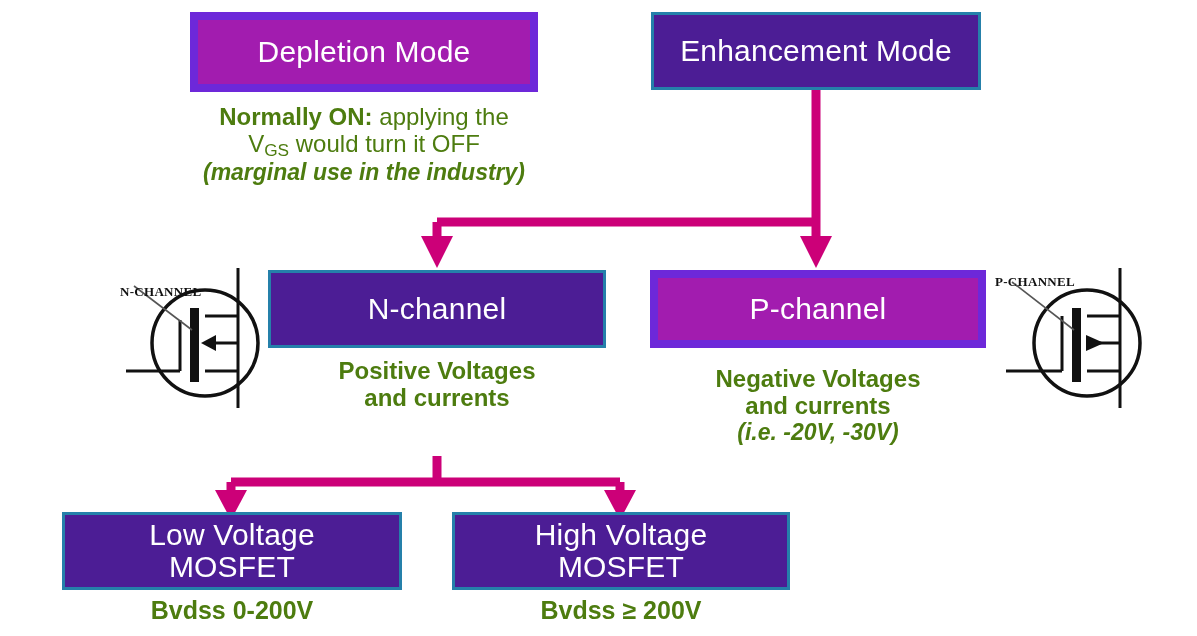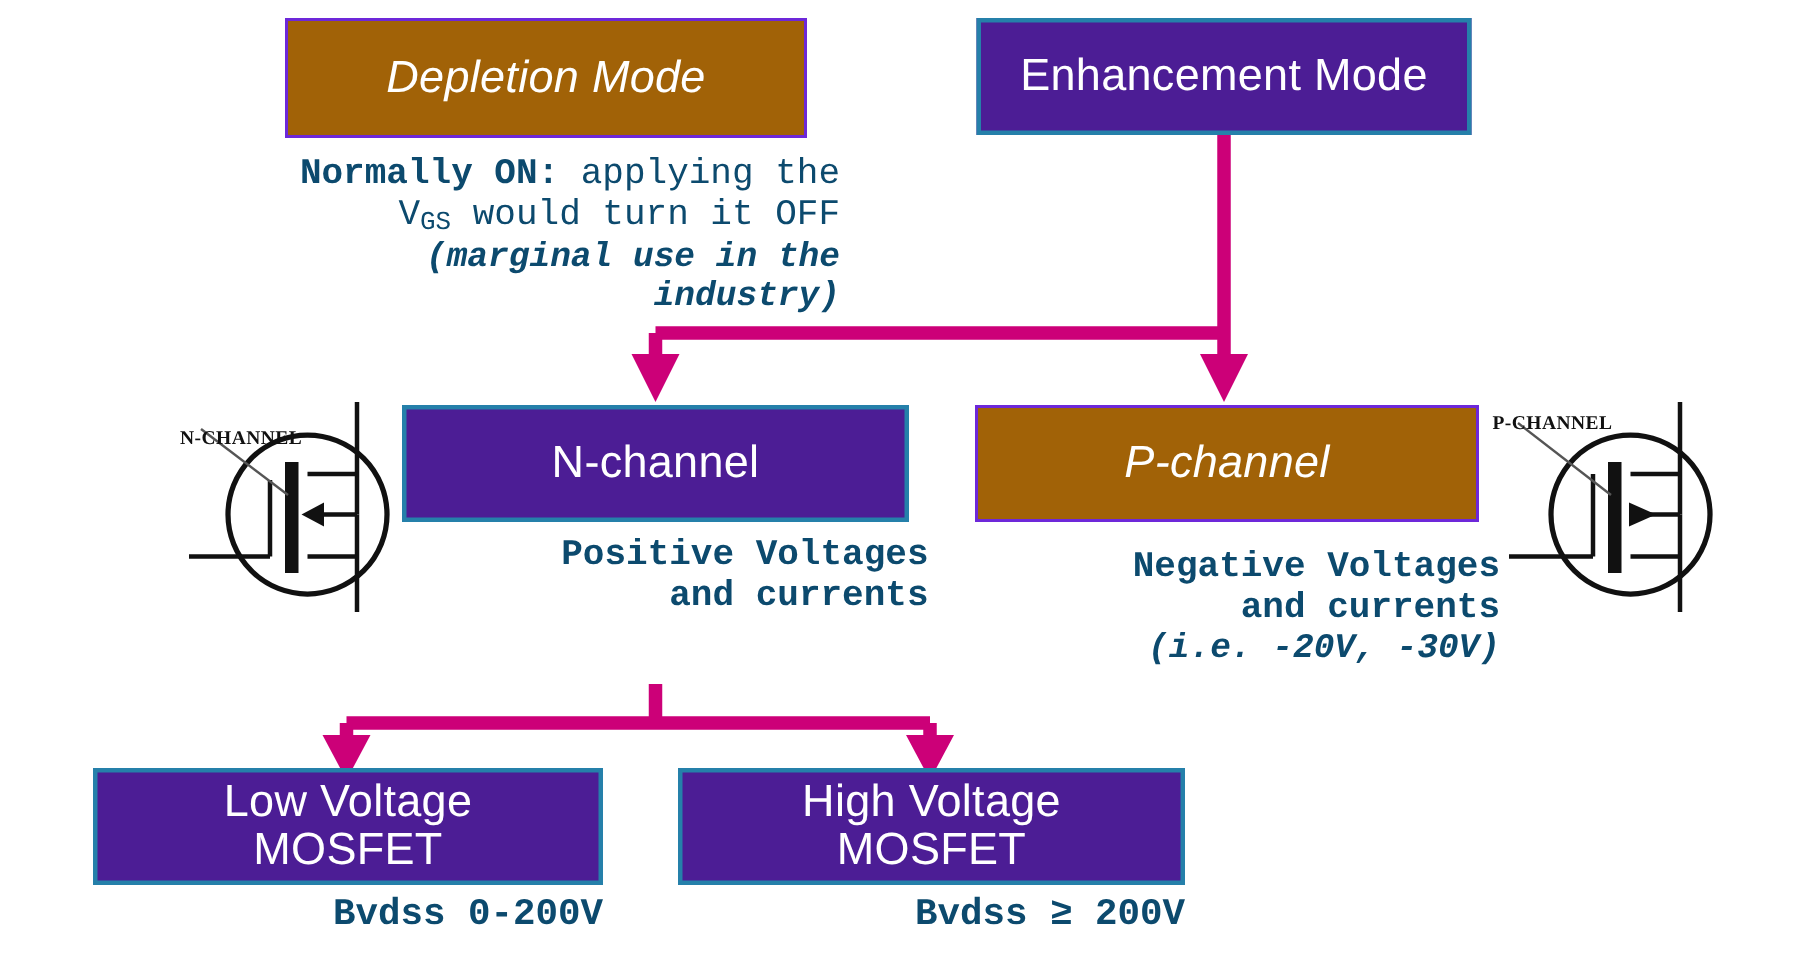--- a/index.html
+++ b/index.html
@@ -10,26 +10,25 @@
   }
   #stage{position:absolute;left:0;top:0;width:1197px;height:636px;}
 
   .box{
     position:absolute;box-sizing:border-box;
     display:flex;align-items:center;justify-content:center;
     text-align:center;color:#ffffff;line-height:1.08;
     letter-spacing:.2px;
   }
   .box.blue{background:#4c1d95;border:3px solid #2580aa;}
-  .box.gray{background:#a16207;border:2px solid #6d28d9;font-style:italic;}
+  .box.gray{background:#a21caf;border:8px solid #6d28d9;}
 
   .caption{
-    position:absolute;text-align:right;color:#0c4a6e;
+    position:absolute;text-align:center;color:#4d7c0f;
     line-height:1.12;
-    font-family:Liberation Mono, monospace;
   }
   .cap-bold{font-weight:bold;}
   .cap-ital{font-style:italic;font-weight:bold;}
   .sub{font-size:.72em;vertical-align:-0.22em;letter-spacing:0;}
 
   .arrows{position:absolute;left:0;top:0;width:1197px;height:636px;
           pointer-events:none;}
   .sym{position:absolute;}
   .symlabel{
     position:absolute;font-family:"Liberation Serif","DejaVu Serif",serif;

